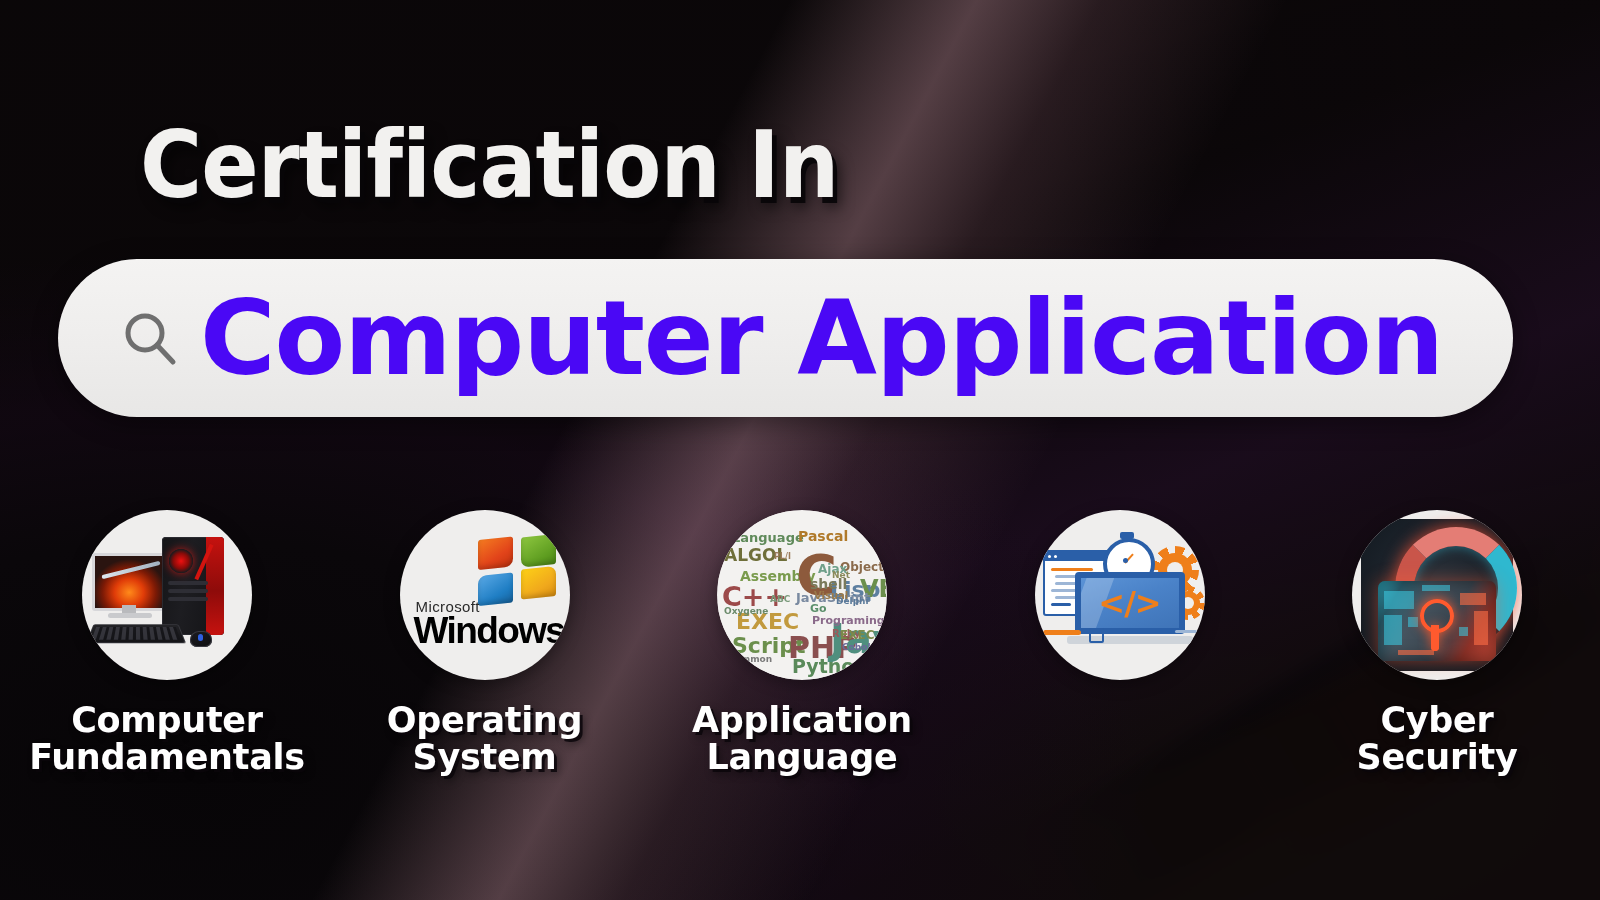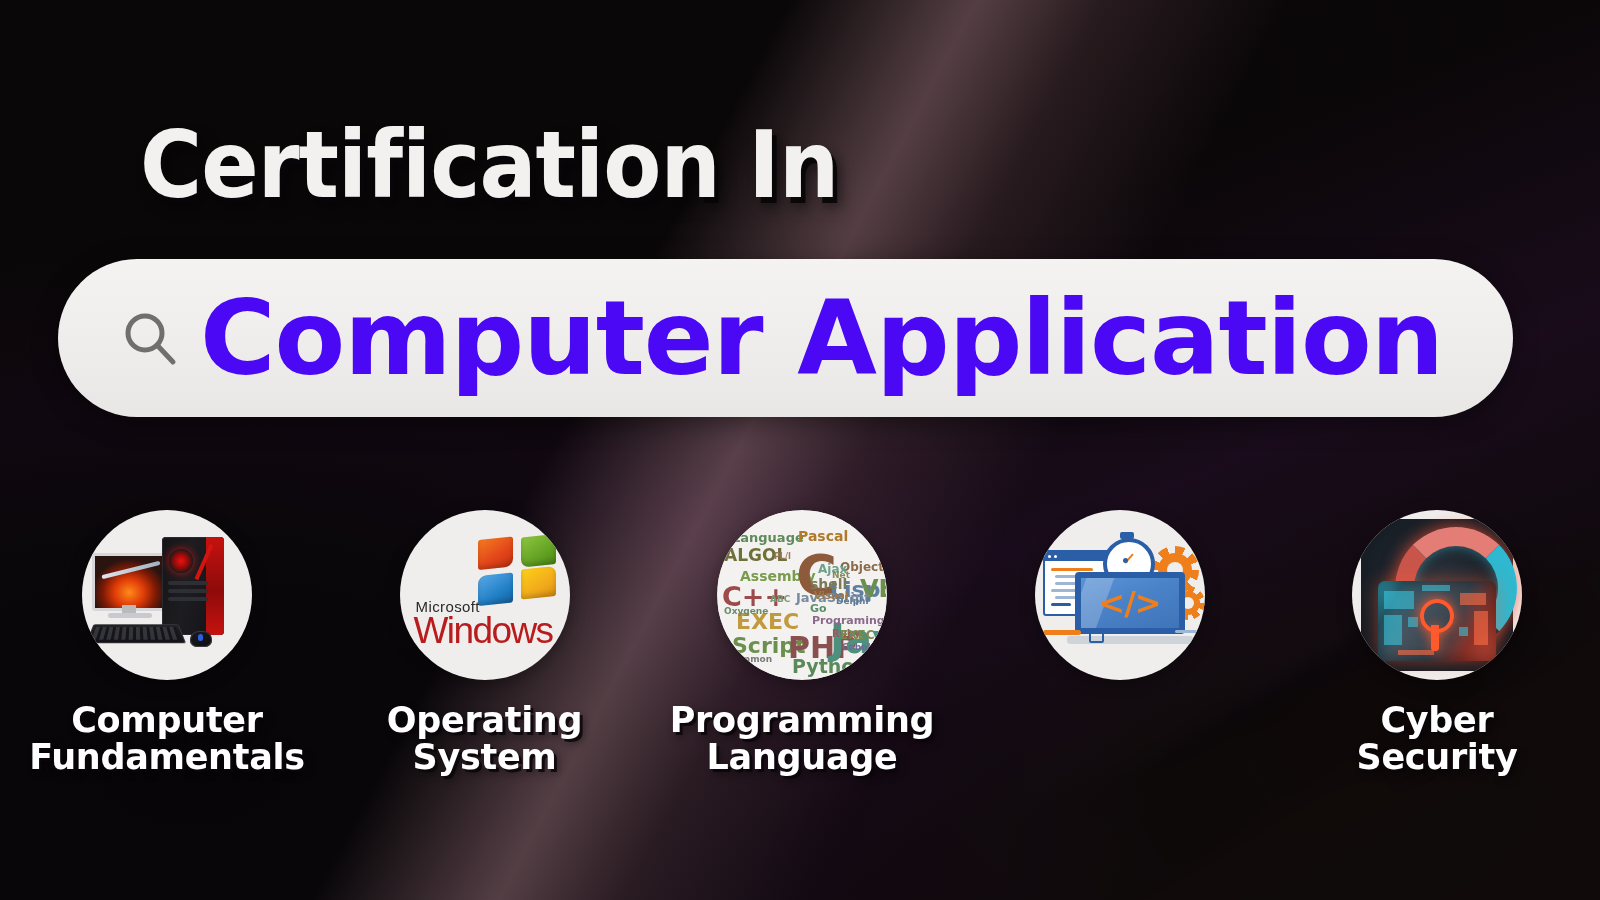--- a/index.html
+++ b/index.html
@@ -278,21 +278,21 @@
   .win-b{left:0;bottom:0;background:linear-gradient(150deg,#5aa9e6 0%,#1f7ec4 65%,#17639d 100%);border-radius:8px 3px 3px 3px;}
   .win-y{right:0;bottom:2px;background:linear-gradient(150deg,#fdd017 0%,#f0a81c 65%,#d88e11 100%);border-radius:3px 8px 3px 3px;}
   .win-ms{
     position:absolute;left:6px;top:62px;
     font-family:"Liberation Sans",sans-serif;
     font-size:15px;color:#2a2a2a;letter-spacing:.4px;
   }
   .win-name{
     position:absolute;left:4px;top:74px;
     font-family:"Liberation Sans",sans-serif;
-    font-weight:normal;font-size:37px;color:#b91c1c;letter-spacing:-1.6px;text-align:right;
+    font-weight:bold;font-size:37px;color:#000000;letter-spacing:-1.6px;text-align:right;
   }
 
   
   .wc{position:relative;width:168px;height:168px;overflow:hidden;background:#f3f2f0;}
   .wc span{
     position:absolute;
     font-family:"DejaVu Sans",sans-serif;
     font-weight:bold;
     white-space:nowrap;
     line-height:1;
@@ -546,21 +546,21 @@
             <span style="left: 122px; top: 118px; font-size: 12px; color: rgb(122, 138, 74);">EXEC</span>
             <span style="left: 118px; top: 86px; font-size: 9px; color: rgb(90, 122, 154);">Delphi</span>
             <span style="left: 10px; top: 144px; font-size: 9px; color: rgb(122, 122, 122);">Common</span>
             <span style="left: 6px; top: 96px; font-size: 9px; color: rgb(106, 138, 106);">Oxygene</span>
             <span style="left: 114px; top: 60px; font-size: 9px; color: rgb(138, 138, 90);">Net</span>
             <span style="left: 56px; top: 42px; font-size: 8px; color: rgb(154, 122, 90);">PL/I</span>
             <span style="left: 52px; top: 84px; font-size: 9px; color: rgb(122, 154, 122);">ABC</span>
             <span style="left: 124px; top: 132px; font-size: 9px; color: rgb(106, 106, 154);">Cobol</span>
           </div>
       </div>
-      <div class="cat-label">Programming
+      <div class="cat-label">Application
 Language</div>
     </div>
 
     <div class="cat">
       <div class="cat-circle">
         <div class="web-wrap">
           <div class="web-gear" style="width:48px;height:48px;right:0;top:12px;"></div>
           <div class="web-gear small" style="right:-6px;top:52px;"></div>
           <div class="web-win">
             <div class="web-win-bar"></div>

